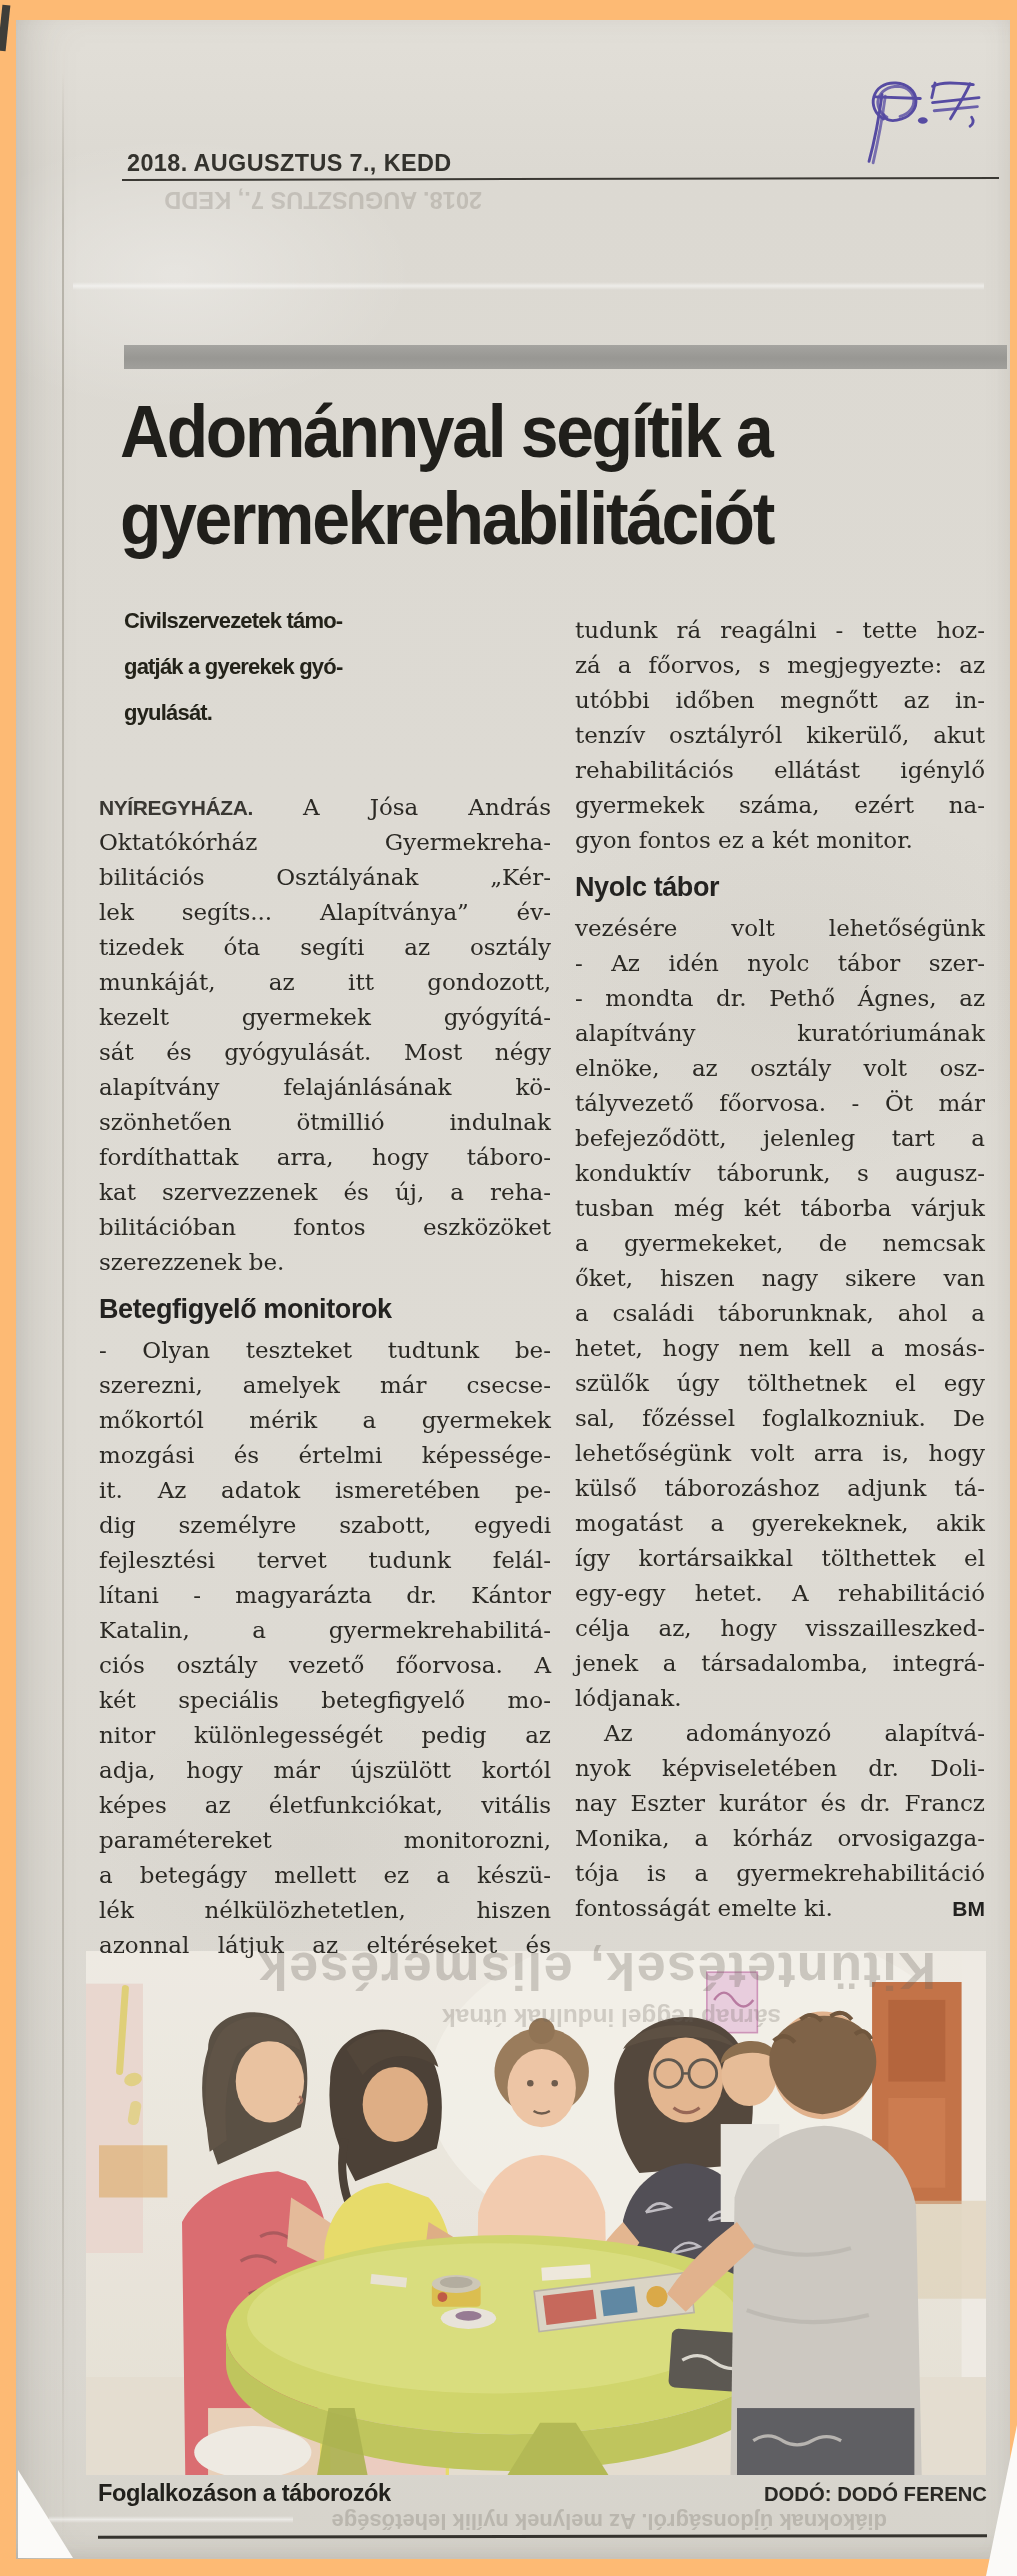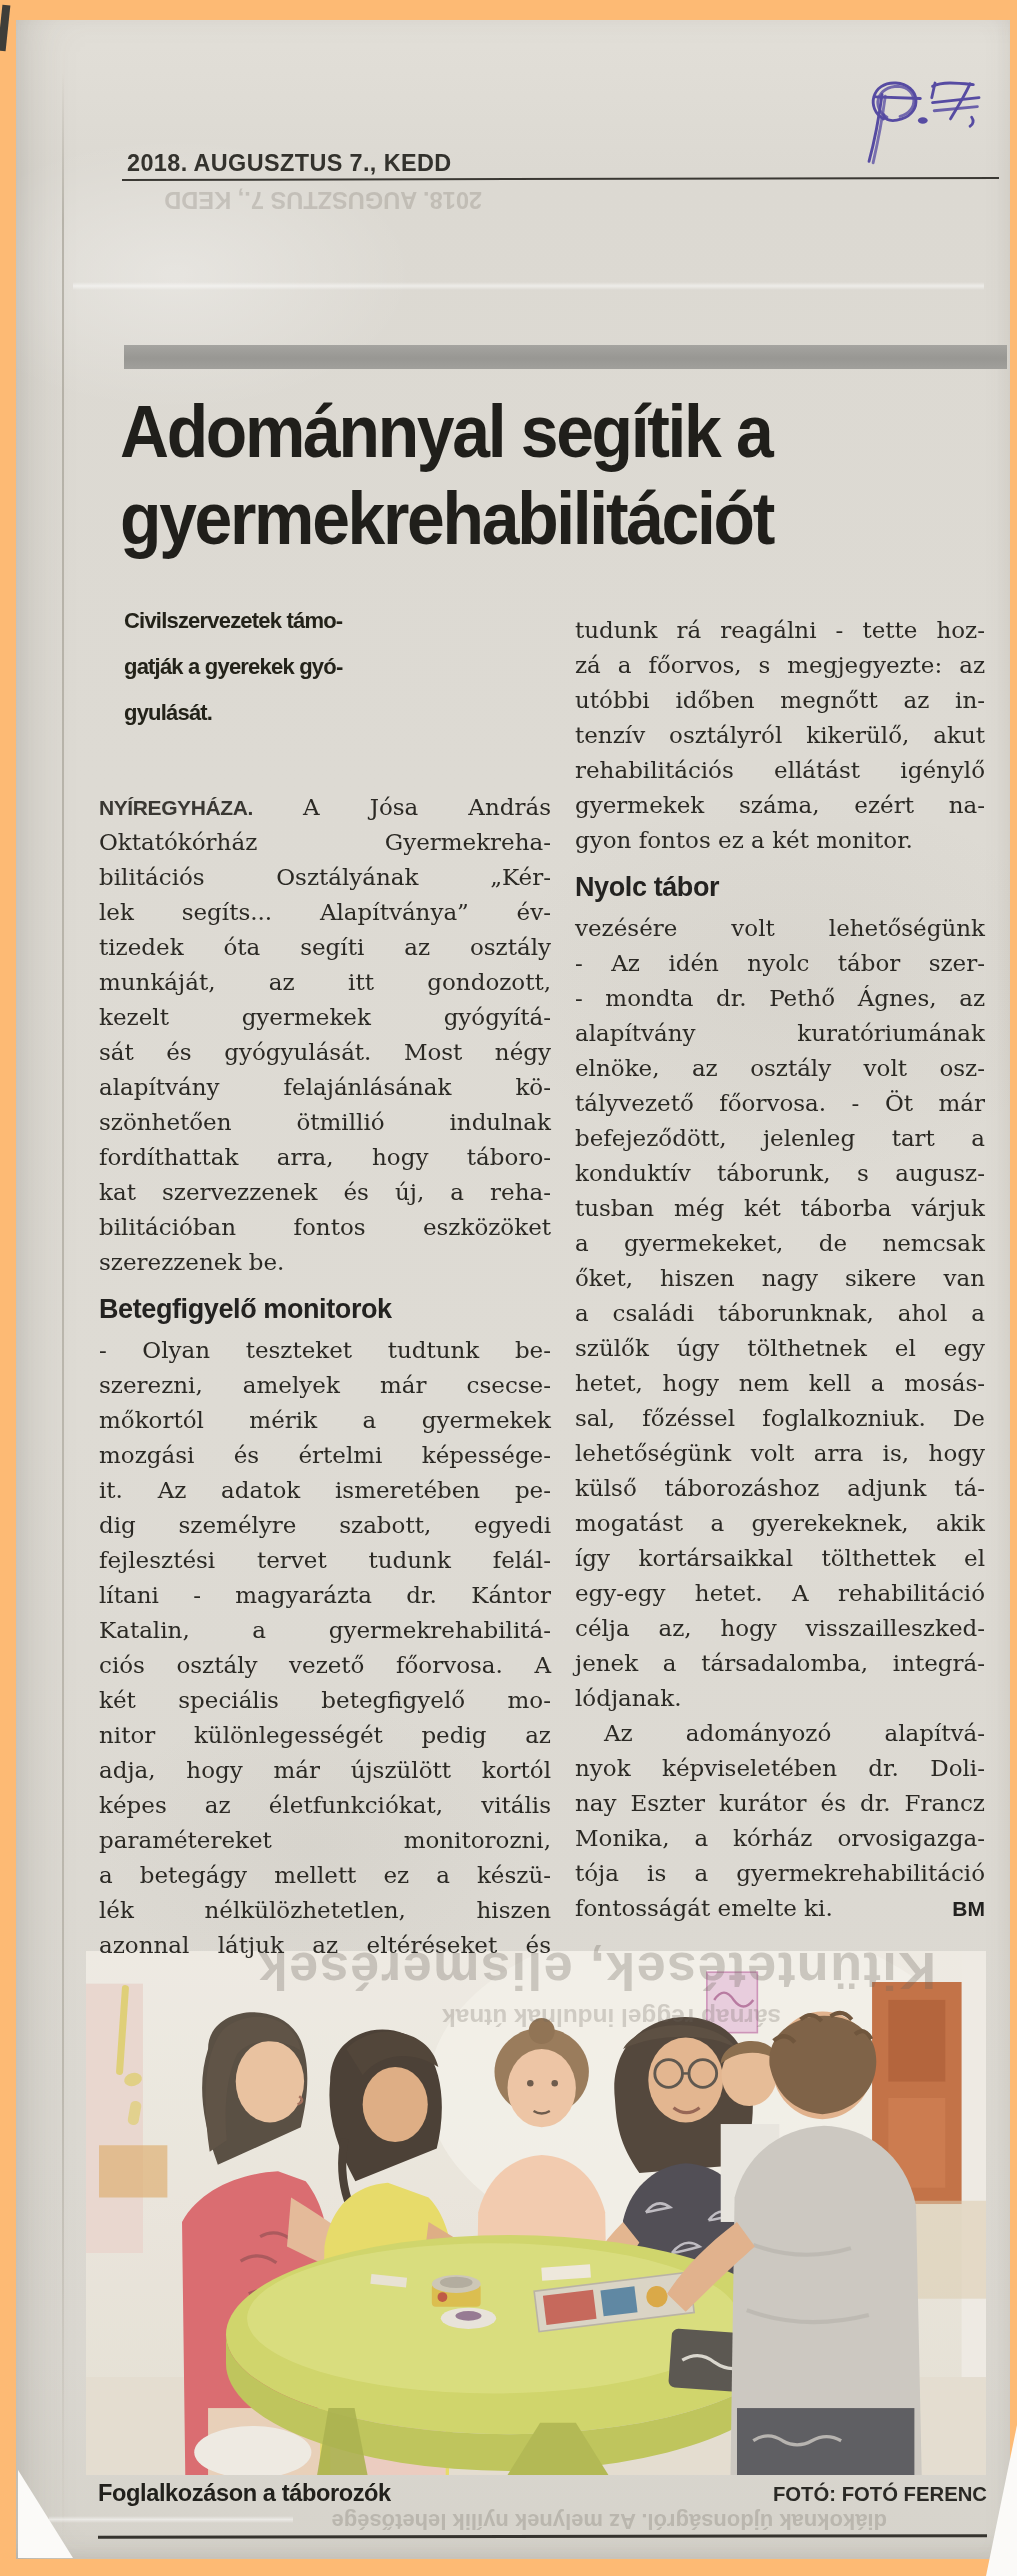--- a/index.html
+++ b/index.html
@@ -156,22 +156,22 @@
       <div class="bl bl-j">- mondta dr. Pethő Ágnes, az</div>
       <div class="bl bl-j">alapítvány kuratóriumának</div>
       <div class="bl bl-j">elnöke, az osztály volt osz-</div>
       <div class="bl bl-j">tályvezető főorvosa. - Öt már</div>
       <div class="bl bl-j">befejeződött, jelenleg tart a</div>
       <div class="bl bl-j">konduktív táborunk, s augusz-</div>
       <div class="bl bl-j">tusban még két táborba várjuk</div>
       <div class="bl bl-j">a gyermekeket, de nemcsak</div>
       <div class="bl bl-j">őket, hiszen nagy sikere van</div>
       <div class="bl bl-j">a családi táborunknak, ahol a</div>
+      <div class="bl bl-j">hetet, hogy nem kell a mosás-</div>
       <div class="bl bl-j">szülők úgy tölthetnek el egy</div>
-      <div class="bl bl-j">hetet, hogy nem kell a mosás-</div>
       <div class="bl bl-j">sal, főzéssel foglalkozniuk. De</div>
       <div class="bl bl-j">lehetőségünk volt arra is, hogy</div>
       <div class="bl bl-j">külső táborozáshoz adjunk tá-</div>
       <div class="bl bl-j">mogatást a gyerekeknek, akik</div>
       <div class="bl bl-j">így kortársaikkal tölthettek el</div>
       <div class="bl bl-j">egy-egy hetet. A rehabilitáció</div>
       <div class="bl bl-j">célja az, hogy visszailleszked-</div>
       <div class="bl bl-j">jenek a társadalomba, integrá-</div>
       <div class="bl bl-e">lódjanak.</div>
       <div class="bl bl-ji">Az adományozó alapítvá-</div>
@@ -317,21 +317,21 @@
   <div id="ghost-headline" class="ghost">Kitüntetések, elismerések</div>
   <div id="ghost-line" class="ghost">sárnap reggel indulnak útnak</div>
   <div id="ghost-bottom" class="ghost">diákoknak újdonságról. Az   melynek   nyílik   lehetősége</div>
 
   <div class="marker" style="left:119px;top:1985px;width:6.5px;height:90px;opacity:.6;border-radius:3.3px;transform:rotate(4deg);"></div>
   <div class="marker" style="left:124px;top:2073px;width:18px;height:13px;opacity:.5;border-radius:50%;transform:rotate(-15deg);"></div>
   <div class="marker" style="left:129px;top:2101px;width:11.4px;height:24.4px;opacity:.45;border-radius:4.9px;transform:rotate(10deg);"></div>
 
   <div id="caption-row">
     <div id="photo-caption">Foglalkozáson a táborozók</div>
-    <div id="photo-credit">FOTÓ: FOTÓ FERENC</div>
+    <div id="photo-credit">DODÓ: DODÓ FERENC</div>
   </div>
   <div id="bottom-rule"></div>
 
   <div class="white-wedge" style="left:18px;top:2470px;width:55px;height:88px;clip-path:polygon(0 0,100% 100%,0 100%);"></div>
   <div class="white-wedge" style="left:986px;top:2425px;width:31px;height:151px;clip-path:polygon(100% 0,100% 100%,0 100%);"></div>
 
 </div>
 
 
 </body></html>

